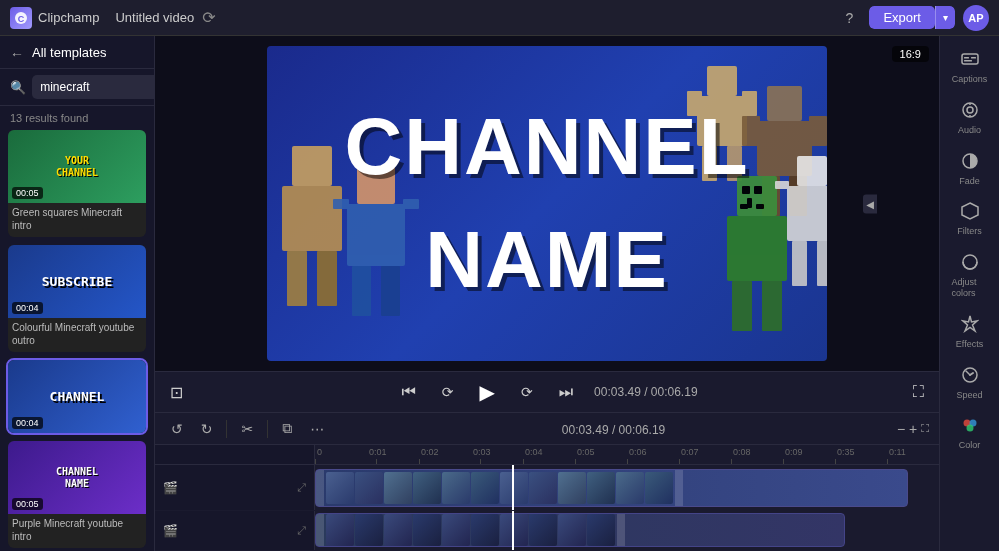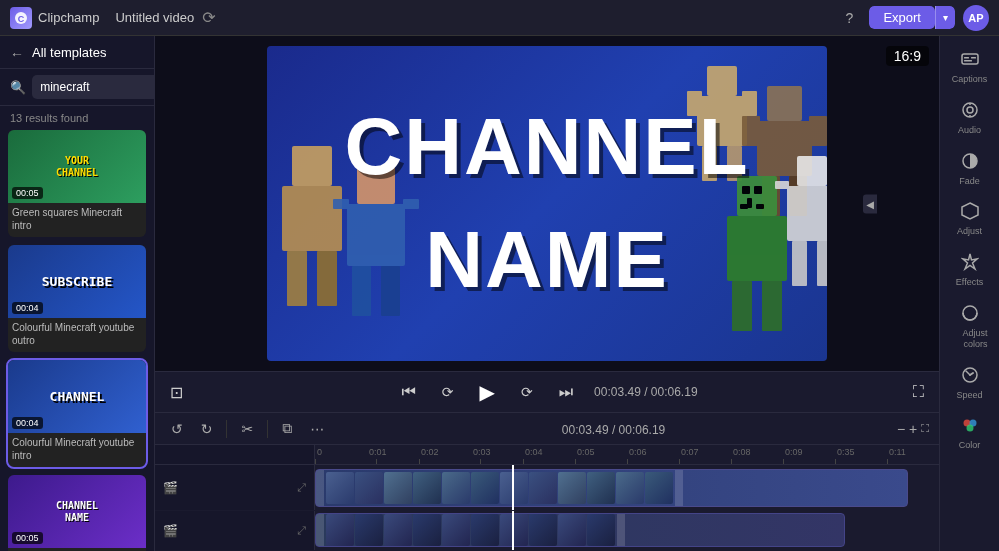--- a/index.html
+++ b/index.html
@@ -48,21 +48,21 @@
     .thumb3 { background: linear-gradient(135deg, #1a3a8c, #3060d0); }
     .thumb3-text { color: #fff; font-size: 13px; font-weight: 900; text-align: center; font-family: monospace; text-shadow: 2px 2px 0 #000; }
 
     
     .thumb4 { background: linear-gradient(135deg, #3d1a8c, #6c2ec8); }
     .thumb4-text { color: #fff; font-size: 10px; font-weight: 900; text-align: center; font-family: monospace; text-shadow: 1px 1px 0 #000; line-height: 1.2; }
 
     
     .center-area { flex: 1; display: flex; flex-direction: column; overflow: hidden; }
     .preview-area { flex: 1; background: #0d0d1a; display: flex; align-items: center; justify-content: center; position: relative; }
-    .aspect-badge { position: absolute; top: 10px; right: 10px; background: rgba(0,0,0,0.6); color: #fff; font-size: 14px; padding: 2px 8px; border-radius: 4px; }
+    .aspect-badge { position: absolute; top: 10px; right: 10px; background: rgba(0,0,0,0.6); color: #fff; font-size: 11px; padding: 2px 8px; border-radius: 4px; }
 
     .video-preview { width: 560px; height: 315px; position: relative; background: linear-gradient(135deg, #1a2a8c, #2040b0, #1a3590); border-radius: 4px; overflow: hidden; display: flex; align-items: center; justify-content: center; }
     .preview-channel-text { position: absolute; color: #fff; font-weight: 900; font-family: 'Arial Black', Impact, sans-serif; text-transform: uppercase; }
     .channel-big { font-size: 72px; top: 60px; left: 50%; transform: translateX(-50%); white-space: nowrap; letter-spacing: 2px; text-shadow: 4px 4px 0 rgba(0,0,0,0.5); }
     .name-big { font-size: 72px; bottom: 60px; left: 50%; transform: translateX(-50%); white-space: nowrap; letter-spacing: 2px; text-shadow: 4px 4px 0 rgba(0,0,0,0.5); }
 
     
     .mc-chars { position: absolute; width: 100%; height: 100%; top: 0; left: 0; pointer-events: none; }
 
     
@@ -85,21 +85,21 @@
     .track-clip { position: absolute; top: 4px; height: 38px; border-radius: 4px; overflow: hidden; display: flex; align-items: center; }
     .clip-video { background: linear-gradient(90deg, #2a2a5c 0%, #333366 100%); border: 1px solid #4a4a8c; }
     .clip-frames { display: flex; align-items: center; height: 100%; gap: 1px; padding: 2px; overflow: hidden; }
     .clip-frame { width: 28px; height: 32px; background: linear-gradient(135deg, #3a3a6c, #2a2a5c); border-radius: 2px; flex-shrink: 0; display: flex; align-items: center; justify-content: center; font-size: 8px; color: #666; overflow: hidden; }
     .clip-handle { width: 8px; height: 100%; background: rgba(255,255,255,0.15); cursor: ew-resize; flex-shrink: 0; }
 
     
     .right-sidebar { width: 60px; background: #1a1a2e; border-left: 1px solid #2a2a3e; display: flex; flex-direction: column; align-items: center; padding: 8px 0; gap: 4px; }
     .right-tool { display: flex; flex-direction: column; align-items: center; gap: 2px; padding: 6px 8px; border-radius: 6px; cursor: pointer; width: 52px; }
     .right-tool-icon { font-size: 16px; color: #aaa; }
-    .right-tool-label { font-size: 9px; color: #888; text-align: right; line-height: 1.2; }
+    .right-tool-label { font-size: 9px; color: #888; text-align: left; line-height: 1.2; }
 
     
     .collapse-btn { position: absolute; right: 62px; top: 50%; transform: translateY(-50%); background: #2a2a3e; border: none; color: #aaa; cursor: pointer; font-size: 10px; padding: 4px 3px; border-radius: 3px 0 0 3px; z-index: 5; }
 
     .search-bar { display: flex; align-items: center; gap: 6px; padding: 6px 10px; border-bottom: 1px solid #2a2a3e; }
     .search-input { flex: 1; background: #2a2a3e; border: none; border-radius: 5px; color: #fff; padding: 5px 8px; font-size: 12px; outline: none; }
 
     .timeline-full-section { display: flex; flex-direction: column; position: relative; }
 
     .ruler-container { display: flex; height: 20px; background: #1a1a2e; border-bottom: 1px solid #2a2a3e; }
@@ -164,21 +164,20 @@
           <span class="template-duration">00:04</span>
         </div>
         <div class="template-label">Colourful Minecraft youtube outro</div>
       </div>
 
       <div class="template-card selected-card">
         <div class="template-thumb thumb3">
           <div class="thumb3-text">CHANNEL</div>
           <span class="template-duration">00:04</span>
         </div>
-        <div class="template-label">Colourful Minecraft youtube intro</div>
       </div>
 
       <div class="template-card">
         <div class="template-thumb thumb4">
           <div class="thumb4-text">CHANNEL<br>NAME</div>
           <span class="template-duration">00:05</span>
         </div>
         <div class="template-label">Purple Minecraft youtube intro</div>
       </div>
 
@@ -439,38 +438,38 @@
           </svg>
       </span>
       <span class="right-tool-label">Fade</span>
     </div>
     <div class="right-tool">
       <span class="right-tool-icon">
         <svg width="18" height="18" viewBox="0 0 18 18">
             <polygon points="9,1 17,5 17,13 9,17 1,13 1,5" fill="none" stroke="#aaa" stroke-width="1.5"></polygon>
           </svg>
       </span>
-      <span class="right-tool-label">Adjust</span>
-    </div>
-    <div class="right-tool">
-      <span class="right-tool-icon">
-        <svg width="18" height="18" viewBox="0 0 18 18">
-            <path d="M9 1 L10.5 7 L16 6 L11.5 10 L14 16 L9 12.5 L4 16 L6.5 10 L2 6 L7.5 7 Z" fill="none" stroke="#aaa" stroke-width="1.5"></path>
-          </svg>
-      </span>
-      <span class="right-tool-label">Effects</span>
+      <span class="right-tool-label">Filters</span>
     </div>
     <div class="right-tool">
       <span class="right-tool-icon">
         <svg width="18" height="18" viewBox="0 0 18 18">
             <circle cx="9" cy="9" r="7" fill="none" stroke="#aaa" stroke-width="1.5"></circle>
             <path d="M2 9 A7 7 0 0 0 16 9" fill="none" stroke="#aaa" stroke-width="1.5"></path>
           </svg>
       </span>
       <span class="right-tool-label">Adjust colors</span>
+    </div>
+    <div class="right-tool">
+      <span class="right-tool-icon">
+        <svg width="18" height="18" viewBox="0 0 18 18">
+            <path d="M9 1 L10.5 7 L16 6 L11.5 10 L14 16 L9 12.5 L4 16 L6.5 10 L2 6 L7.5 7 Z" fill="none" stroke="#aaa" stroke-width="1.5"></path>
+          </svg>
+      </span>
+      <span class="right-tool-label">Effects</span>
     </div>
     <div class="right-tool">
       <span class="right-tool-icon">
         <svg width="18" height="18" viewBox="0 0 18 18">
             <circle cx="9" cy="9" r="7" fill="none" stroke="#aaa" stroke-width="1.5"></circle>
             <path d="M9 9 L5 5" stroke="#aaa" stroke-width="1.5" stroke-linecap="round"></path>
             <path d="M9 9 L12 7" stroke="#aaa" stroke-width="2" stroke-linecap="round"></path>
           </svg>
       </span>
       <span class="right-tool-label">Speed</span>

